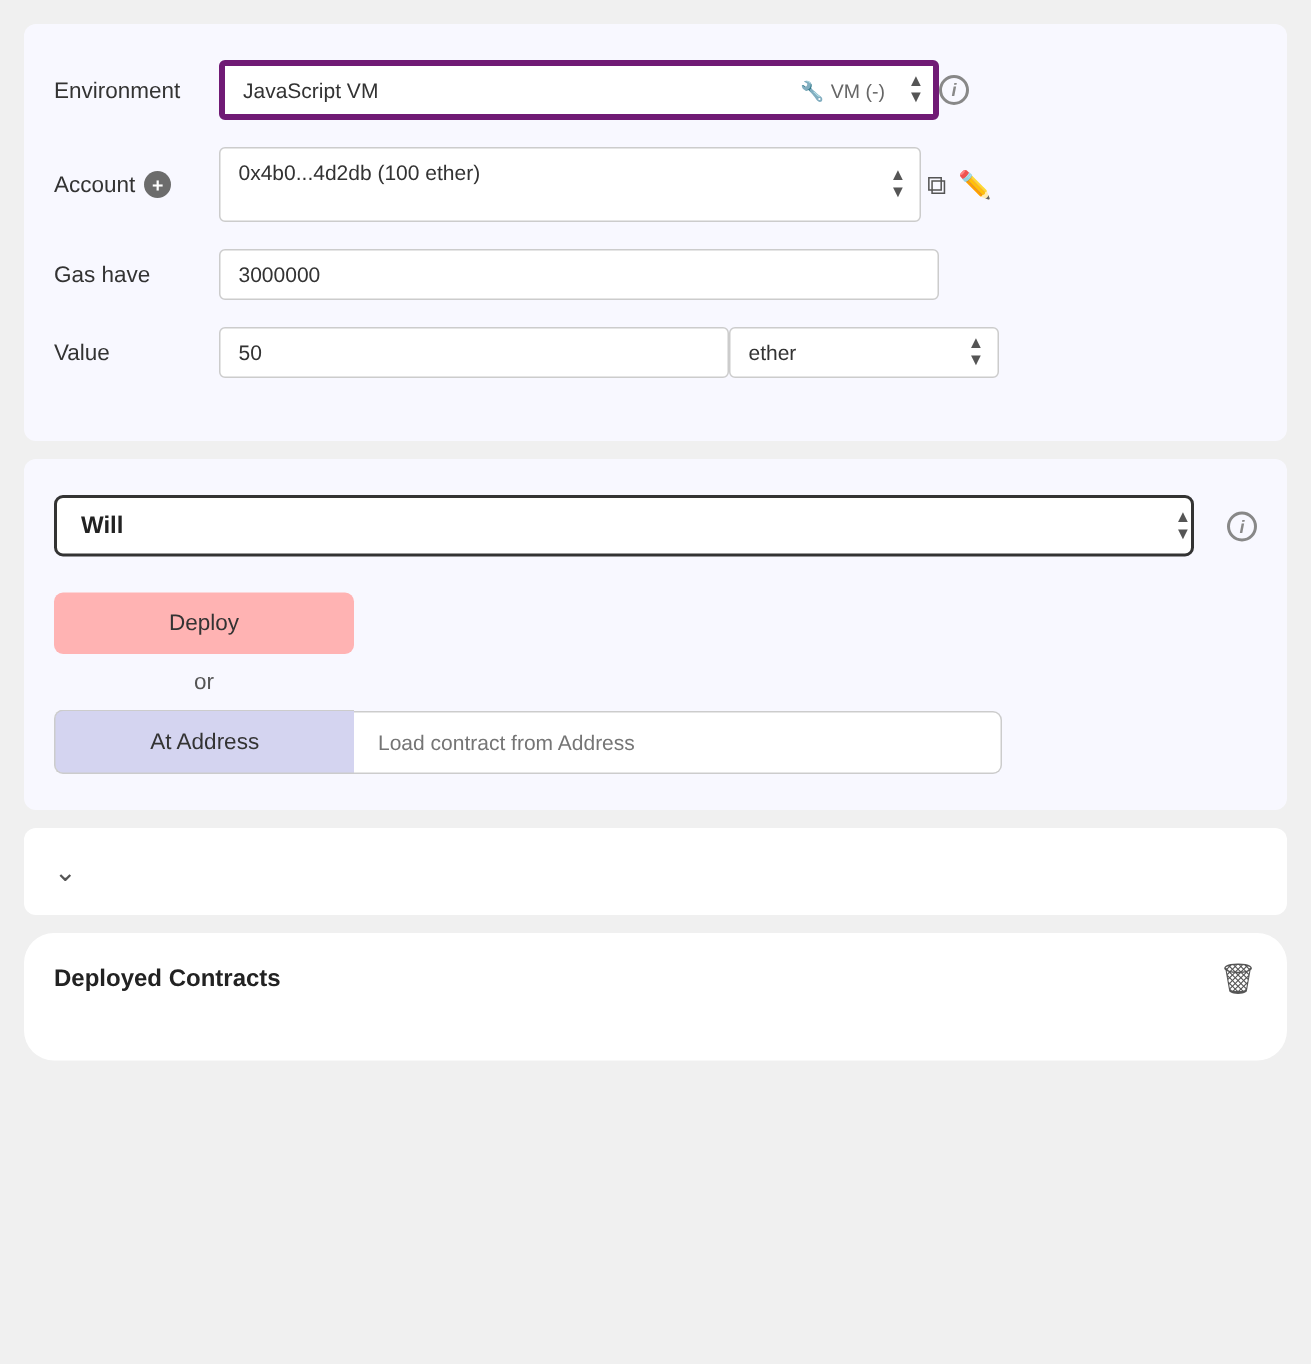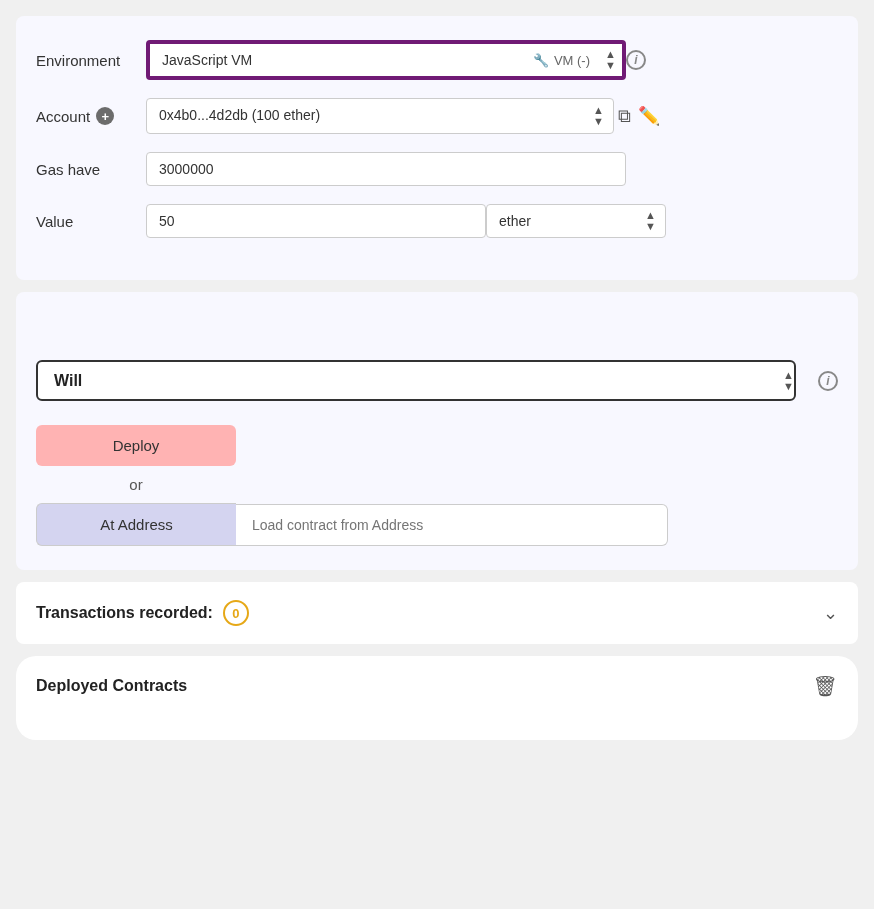--- a/index.html
+++ b/index.html
@@ -68,21 +68,21 @@
       color: #333;
       width: 480px;
       cursor: pointer;
     }
 
     .select-account {
       appearance: none;
       background: #fff;
       border: 1px solid #ccc;
       border-radius: 4px;
-      padding: 8px 36px 10px 12px;
+      padding: 8px 36px 24px 12px;
       font-size: 14px;
       color: #333;
       width: 468px;
       cursor: pointer;
     }
 
     .select-ether {
       appearance: none;
       background: #fff;
       border: 1px solid #ccc;
@@ -163,21 +163,20 @@
       border-radius: 8px;
       padding: 24px 20px;
       margin-bottom: 12px;
     }
 
     .contract-select-row {
       display: flex;
       align-items: center;
       gap: 10px;
       margin-bottom: 24px;
-      margin-top: 44px;
     }
 
     .select-contract {
       appearance: none;
       background: #fff;
       border: 2px solid #333;
       border-radius: 6px;
       padding: 10px 40px 10px 16px;
       font-size: 16px;
       font-weight: 600;
@@ -371,24 +370,20 @@
 
   <div class="or-text">or</div>
 
   <div class="at-address-row">
     <button class="at-address-btn">At Address</button>
     <input class="at-address-input" type="text" placeholder="Load contract from Address" style="">
   </div>
 </div>
 
 <div class="transactions-section">
-  <div class="transactions-title">
-    <span>Transactions recorded:</span>
-    <span class="count-badge">0</span>
-  </div>
   <span class="chevron-down">⌄</span>
 </div>
 
 <div class="deployed-section">
   <div class="deployed-header">
     <span class="deployed-title">Deployed Contracts</span>
     <span class="trash-icon">🗑</span>
   </div>
 </div>
 

